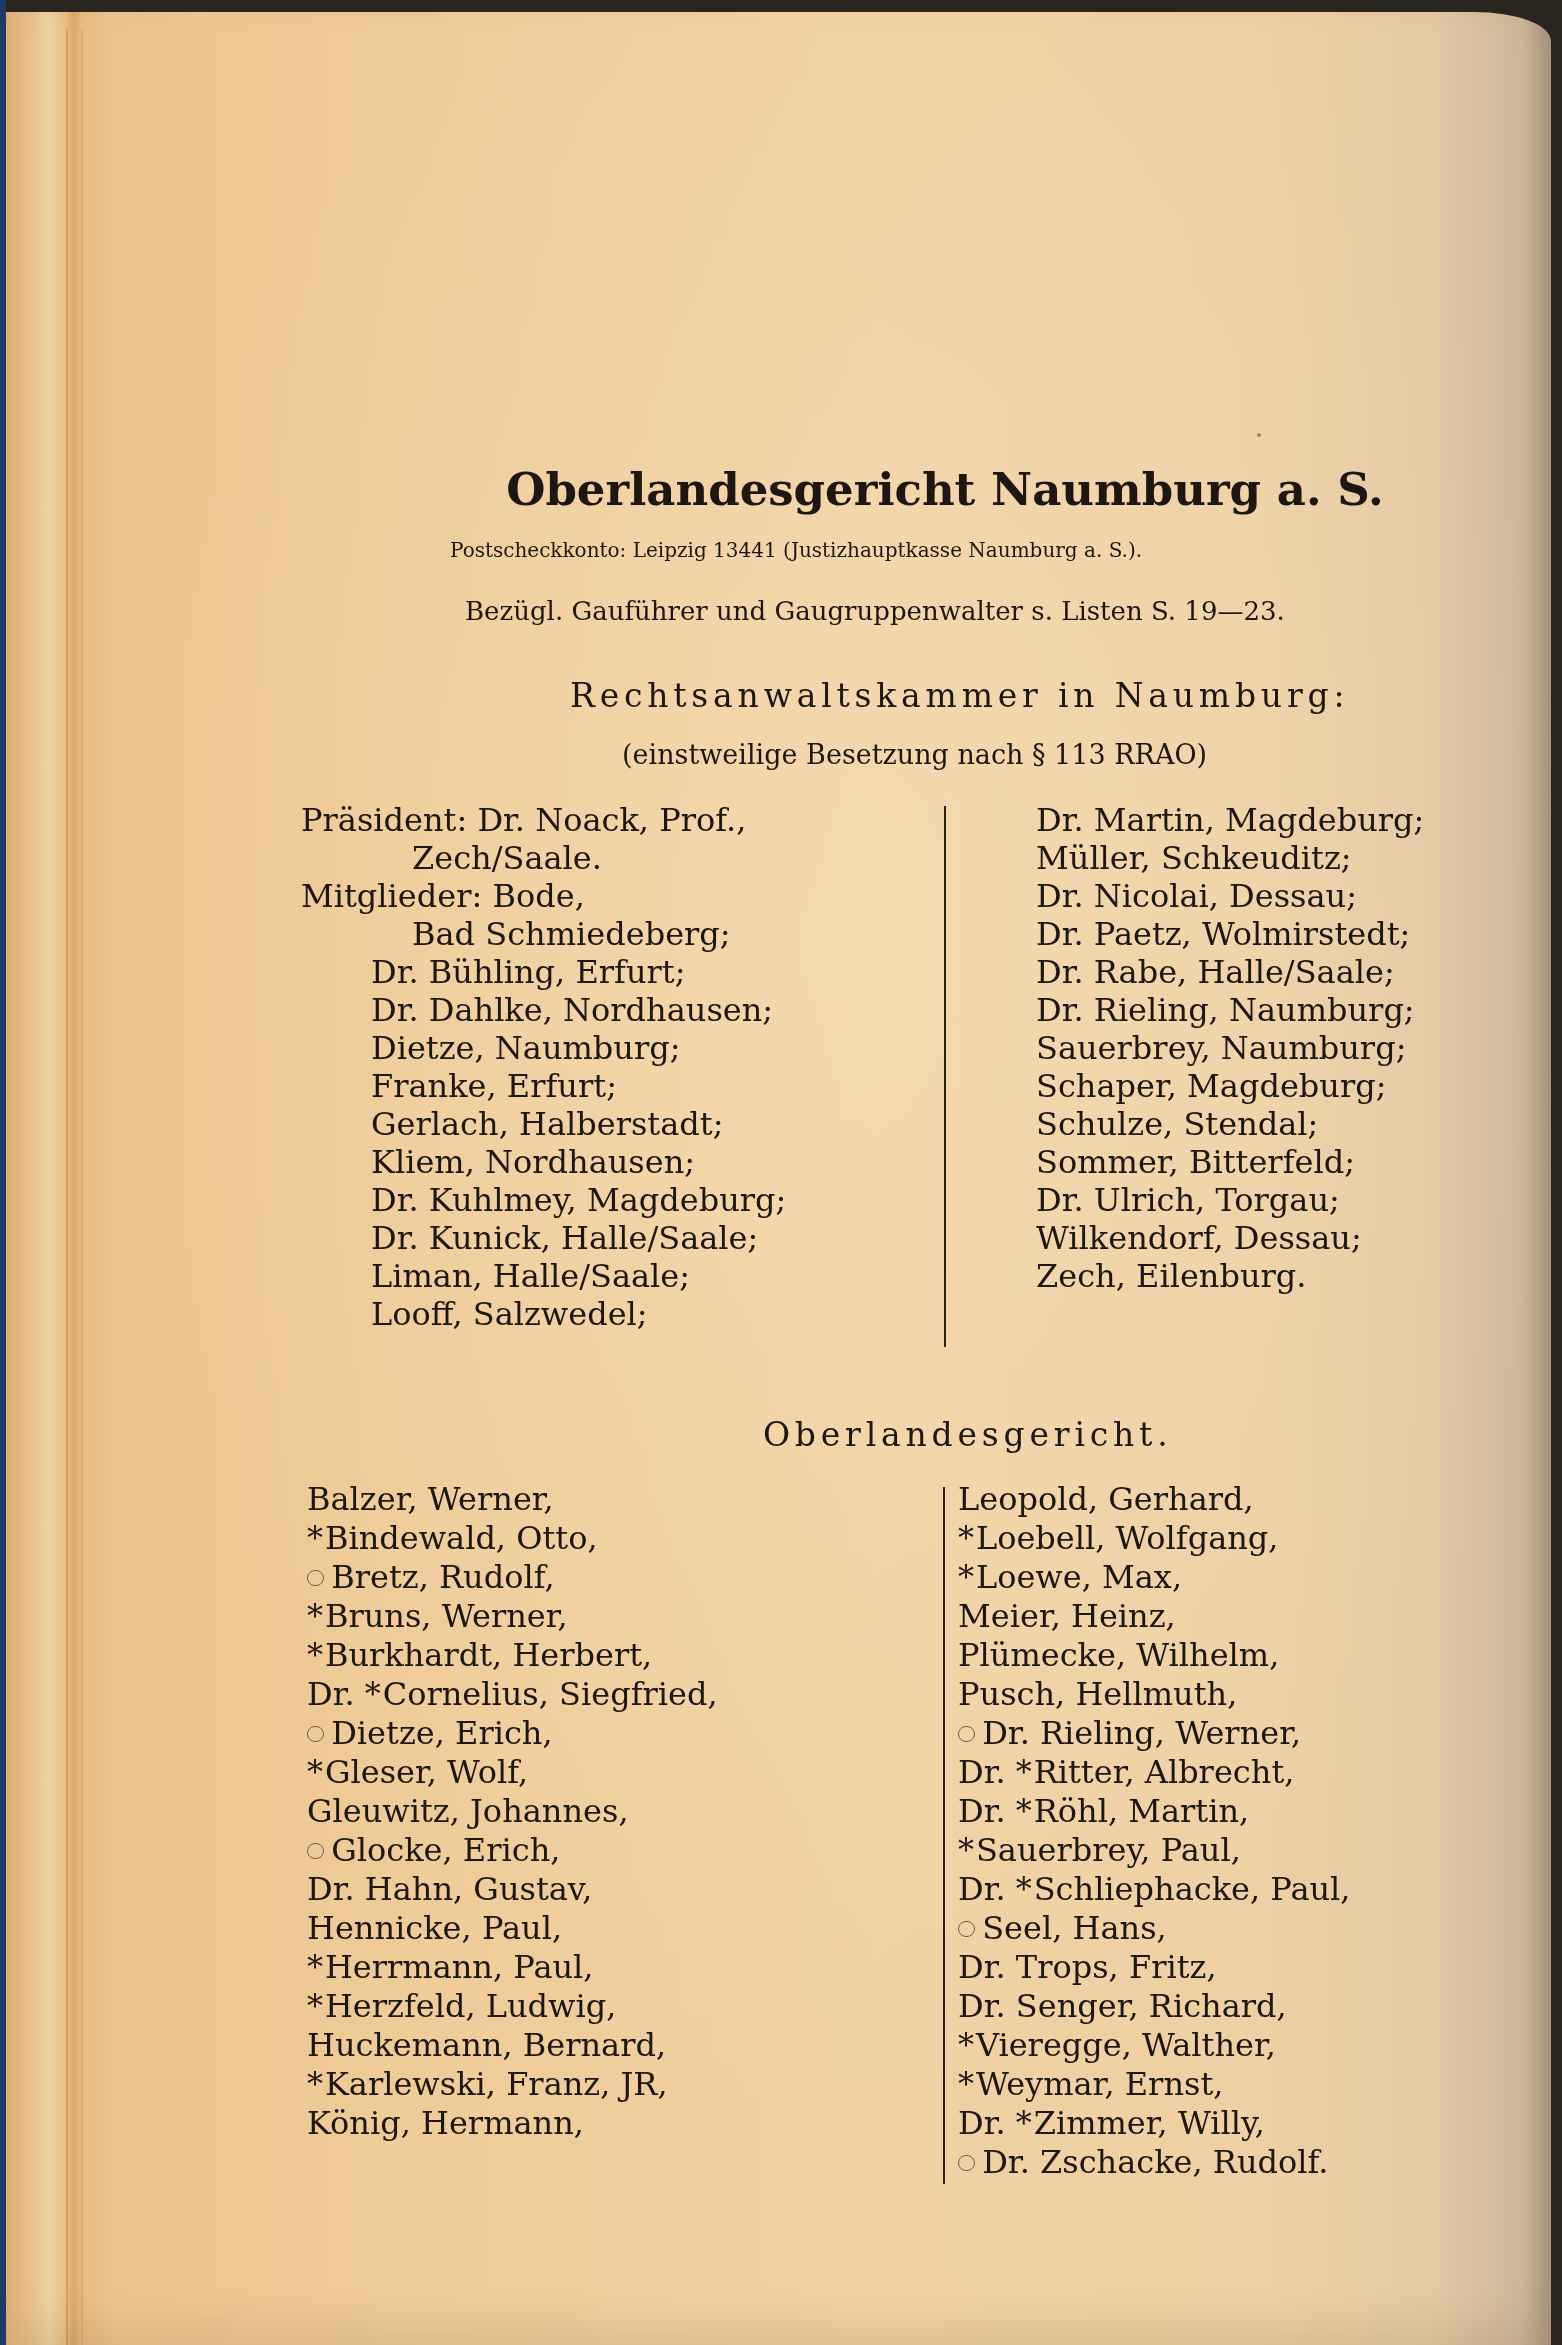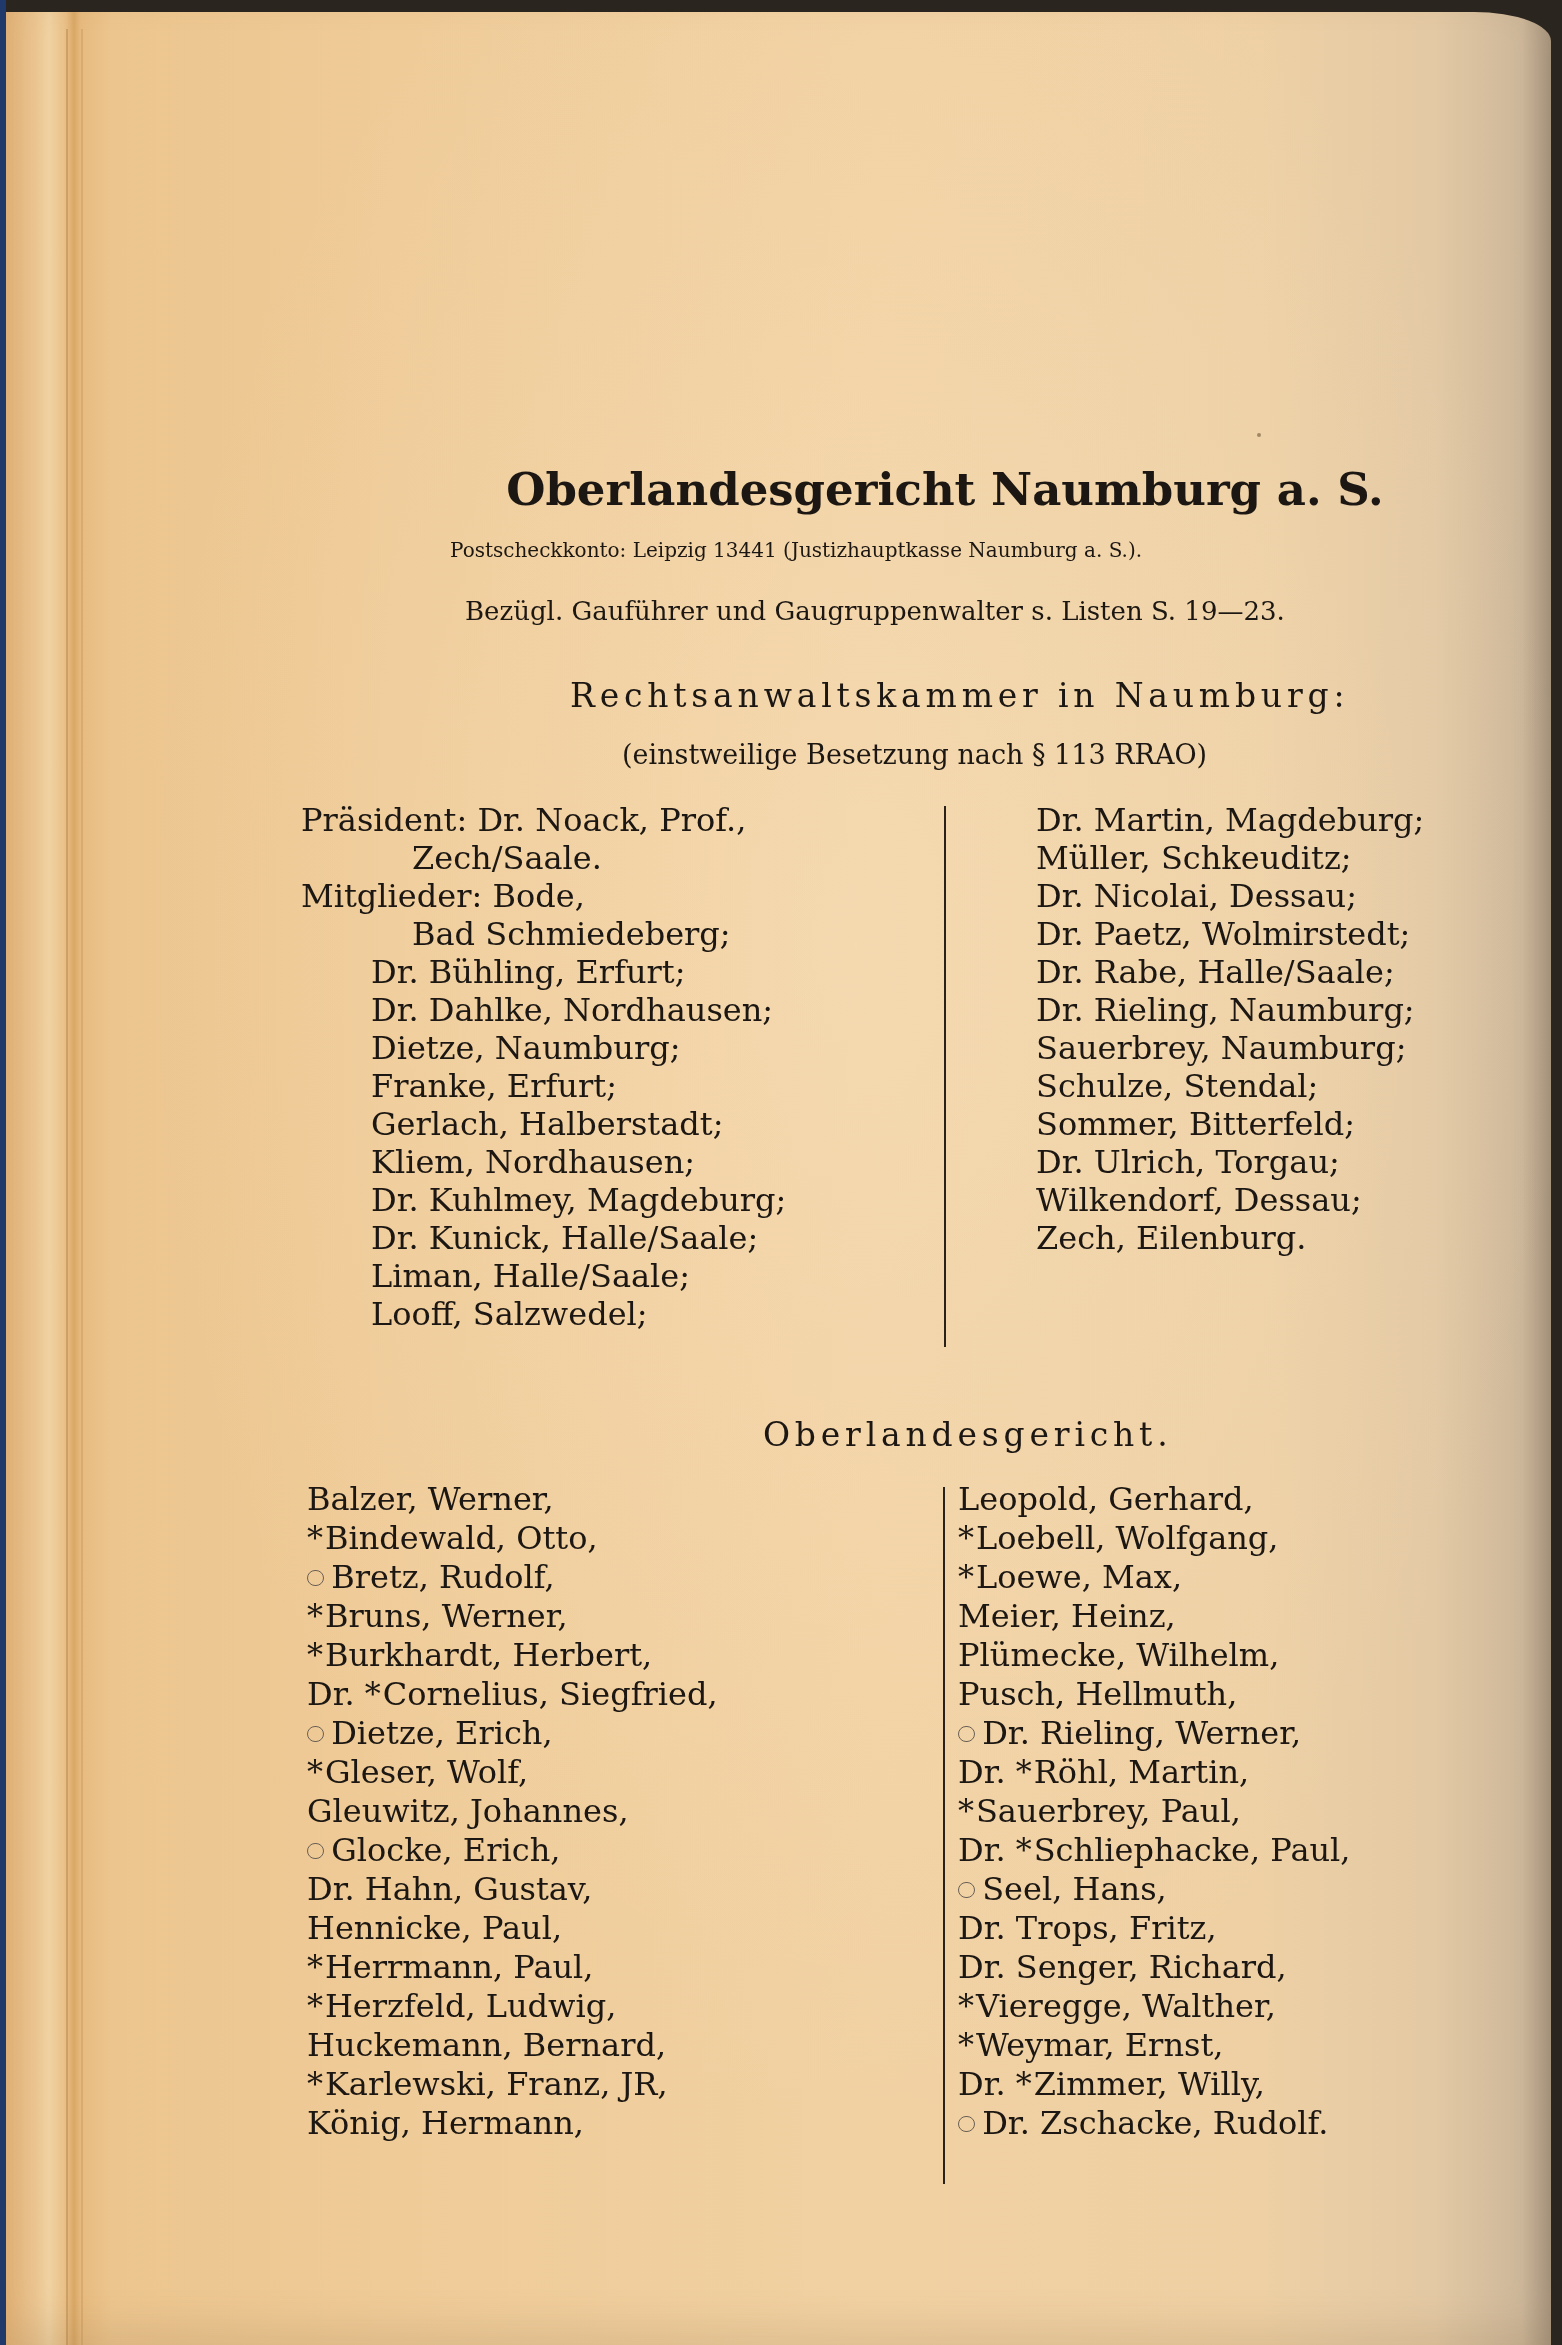--- a/index.html
+++ b/index.html
@@ -93,20 +93,21 @@
   </div>
 <div class="divider" style="left:944px;top:806px;height:541px"></div>
 <div class="list" id="kammer-right" style="left:1036px;top:801px">
     <div class="line">Dr. Martin, Magdeburg;</div>
     <div class="line">Müller, Schkeuditz;</div>
     <div class="line">Dr. Nicolai, Dessau;</div>
     <div class="line">Dr. Paetz, Wolmirstedt;</div>
     <div class="line">Dr. Rabe, Halle/Saale;</div>
     <div class="line">Dr. Rieling, Naumburg;</div>
     <div class="line">Sauerbrey, Naumburg;</div>
+    <div class="line">Schaper, Magdeburg;</div>
     <div class="line">Schulze, Stendal;</div>
     <div class="line">Sommer, Bitterfeld;</div>
     <div class="line">Dr. Ulrich, Torgau;</div>
     <div class="line">Wilkendorf, Dessau;</div>
     <div class="line">Zech, Eilenburg.</div>
   </div>
 
 <div class="abs olg-head">Oberlandesgericht.</div>
 
 <div class="list list2" id="olg-left" style="left:307px;top:1480px">
@@ -130,20 +131,21 @@
   </div>
 <div class="divider" style="left:943px;top:1487px;height:697px"></div>
 <div class="list list2" id="olg-right" style="left:958px;top:1480px">
     <div class="line"><span>Leopold, Gerhard,</span></div>
     <div class="line"><span class="star">*</span><span>Loebell, Wolfgang,</span></div>
     <div class="line"><span class="star">*</span><span>Loewe, Max,</span></div>
     <div class="line"><span>Meier, Heinz,</span></div>
     <div class="line"><span>Plümecke, Wilhelm,</span></div>
     <div class="line"><span>Pusch, Hellmuth,</span></div>
     <div class="line"><span class="circle"></span><span>Dr. Rieling, Werner,</span></div>
+    <div class="line"><span>Dr. </span><span class="star">*</span><span>Ritter, Albrecht,</span></div>
     <div class="line"><span>Dr. </span><span class="star">*</span><span>Röhl, Martin,</span></div>
     <div class="line"><span class="star">*</span><span>Sauerbrey, Paul,</span></div>
     <div class="line"><span>Dr. </span><span class="star">*</span><span>Schliephacke, Paul,</span></div>
     <div class="line"><span class="circle"></span><span>Seel, Hans,</span></div>
     <div class="line"><span>Dr. </span><span>Trops, Fritz,</span></div>
     <div class="line"><span>Dr. </span><span>Senger, Richard,</span></div>
     <div class="line"><span class="star">*</span><span>Vieregge, Walther,</span></div>
     <div class="line"><span class="star">*</span><span>Weymar, Ernst,</span></div>
     <div class="line"><span>Dr. </span><span class="star">*</span><span>Zimmer, Willy,</span></div>
     <div class="line"><span class="circle"></span><span>Dr. Zschacke, Rudolf.</span></div>

